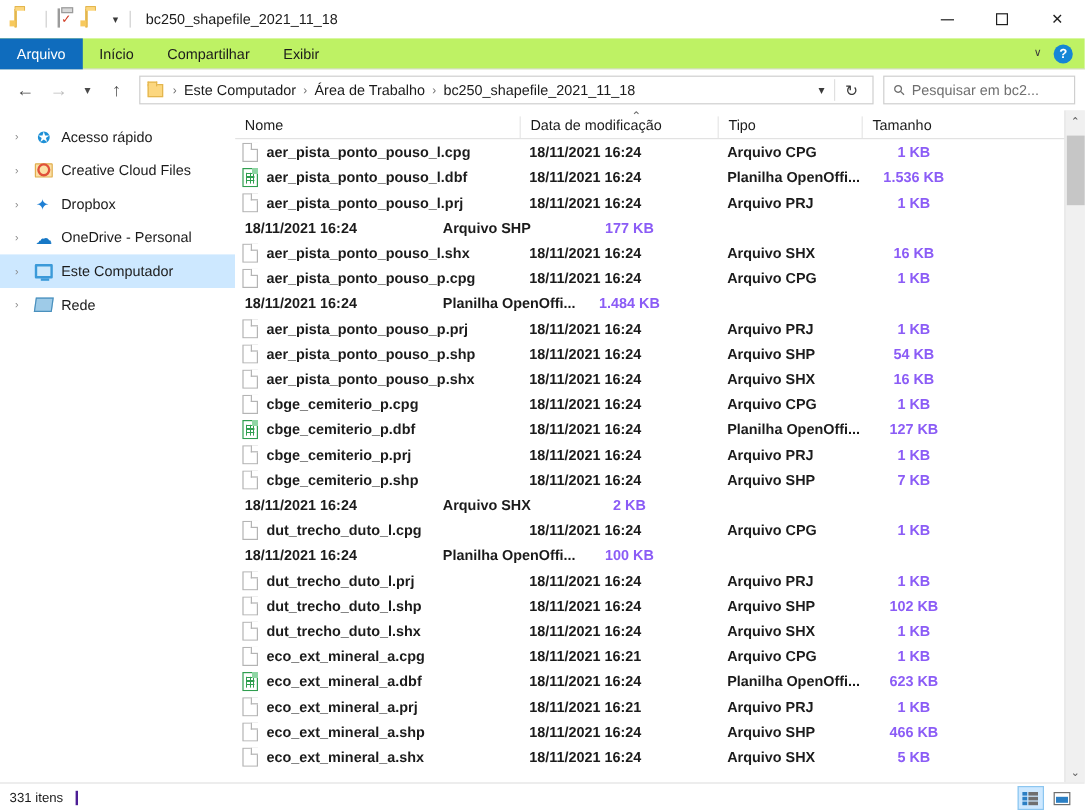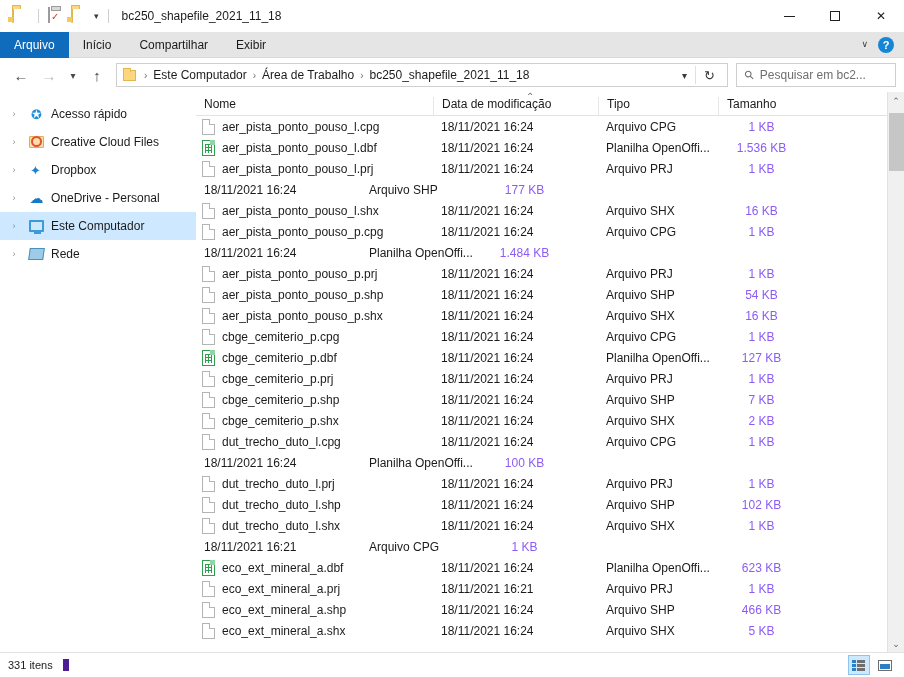--- a/index.html
+++ b/index.html
@@ -25,21 +25,21 @@
   .prop-check { position:absolute; left:2px; top:4px; font-size:10px; line-height:10px; color:#d03a22; }
   .qat-sep { width:1px; height:14px; background:#cfcfcf; margin:0 3px; }
   .chev-small { font-size:9px; color:#3a3a3a; line-height:1; }
   .title-text { margin-left: 10px; font-size: 12px; color:#1b1b1b; white-space:nowrap; }
   .wincontrols { margin-left:auto; display:flex; height:32px; }
   .wc { width:46px; height:32px; display:flex; align-items:center; justify-content:center; font-size:12px; color:#202020; }
   .wc-box { width:10px;height:10px;border:1px solid #202020; }
   .wc-min { width:11px;height:1px;background:#202020; }
 
   
-  .ribbon { height: 26px; display:flex; align-items:stretch; background:#e5e5e5; border-bottom:1px solid #dadada; flex:0 0 26px; }
+  .ribbon { height: 26px; display:flex; align-items:stretch; background:#bef264; border-bottom:1px solid #dadada; flex:0 0 26px; }
   .tab { display:flex; align-items:center; padding:0 14px; font-size:12px; color:#1b1b1b; height:26px; }
   .tab.file { background:#0f6cbd; color:#fff; }
   .ribbon-right { margin-left:auto; display:flex; align-items:center; gap:10px; padding-right:10px; }
   .help-ico { width:16px;height:16px;border-radius:50%;background:#1586d6;color:#fff;font-size:11px;font-weight:bold;display:flex;align-items:center;justify-content:center; }
 
   
   .addrbar { height:34px; display:flex; align-items:center; gap:2px; padding:0 8px; background:#fff; flex:0 0 34px; }
   .navbtn { width:26px;height:26px;display:flex;align-items:center;justify-content:center;font-size:15px;color:#4a4a4a; }
   .navbtn.dim { color:#bdbdbd; }
   .navbtn.small { width:18px; font-size:10px; }
@@ -77,21 +77,21 @@
   
   .filepane { flex:1; display:flex; flex-direction:column; min-width:0; background:#fff; }
   .colheader { height:24px; display:flex; align-items:flex-end; border-bottom:1px solid #e2e2e2; position:relative; }
   .sortcaret { position:absolute; left:330px; top:-1px; font-size:10px; color:#6f6f6f; }
   .col { font-size:12px; color:#1b1b1b; padding:0 0 4px 8px; border-left:1px solid #e6e6e6; height:18px; white-space:nowrap; overflow:hidden; }
   .col.first { border-left:none; }
   .col-name { width:237px; flex:0 0 237px; }
   .col-date { width:165px; flex:0 0 165px; }
   .col-type { width:120px; flex:0 0 120px; }
   .col-size { width:95px; flex:0 0 95px; }
-  .rows { flex:1; overflow:hidden; }
+  .rows { flex:1; overflow:hidden;font-weight:bold; }
   .row { height:21px; display:flex; align-items:center; font-size:12px; }
   .cell { padding-left:8px; white-space:nowrap; overflow:hidden; }
   .cell-name { width:237px; flex:0 0 237px; display:flex; align-items:center; gap:7px; padding-left:6px; color:#1b1b1b; }
   .cell-date { width:165px; flex:0 0 165px; color:#1b1b1b; }
   .cell-type { width:120px; flex:0 0 120px; color:#1b1b1b; }
   .cell-size { width:95px; flex:0 0 95px; text-align:center; padding-right:8px; padding-left:0; color:#8b5cf6; }
   .fico { width:13px; height:16px; flex:0 0 13px; position:relative; }
   .fico.generic { background:#fff; border:1px solid #b4b4b4; }
   .fico.generic::after{content:"";position:absolute;right:-1px;top:-1px;width:5px;height:5px;background:#fff;border-left:1px solid #b4b4b4;border-bottom:1px solid #b4b4b4;}
   .fico.sheet { background:#fff; border:1px solid #2f9e4f; }
@@ -101,21 +101,21 @@
   .fico.sheet::after{content:"";position:absolute;right:-1px;top:-1px;width:5px;height:5px;background:#8fd6a4;}
 
   
   .vscroll { width:17px; flex:0 0 17px; background:#f0f0f0; border-left:1px solid #e2e2e2; display:flex; flex-direction:column; align-items:center; }
   .sb-arrow { height:17px; width:17px; display:flex; align-items:center; justify-content:center; font-size:9px; color:#606060; background:#f0f0f0; }
   .sb-track { flex:1; width:17px; background:#f0f0f0; position:relative; }
   .sb-thumb { position:absolute; top:4px; left:1px; width:15px; height:58px; background:#c6c6c6; }
 
   
   .statusbar { height:25px; flex:0 0 25px; border-top:1px solid #e2e2e2; display:flex; align-items:center; padding:0 8px; background:#fff; }
-  .status-text { font-size:11px; color:#1b1b1b; padding-right:10px; border-right:6px solid #4c1d95; }
+  .status-text { font-size:11px; color:#1b1b1b; padding-right:10px; border-right:2px solid #4c1d95; }
   .viewtoggles { margin-left:auto; display:flex; gap:4px; align-items:center; }
   .vt { width:22px; height:20px; display:flex; align-items:center; justify-content:center; }
   .vt.active { background:#cde8ff; border:1px solid #8cc6f0; }
   .vt-details { width:14px;height:11px;display:grid;grid-template-columns:4px 8px;grid-template-rows:repeat(3,3px);gap:1px; }
   .vt-details i { display:block; background:#2b7fc4; }
   .vt-details i:nth-child(even){ background:#6f6f6f; }
   .vt-large { width:14px;height:11px;border:1px solid #6f6f6f;background:#fff;position:relative; }
   .vt-large::after{content:"";position:absolute;left:1px;bottom:1px;right:1px;height:5px;background:#2b7fc4;}
 </style>
 </head>
@@ -348,24 +348,20 @@
           <div class="row">
             <div class="cell cell-name">
               <span class="fico generic"></span>
               <span>cbge_cemiterio_p.shp</span>
             </div>
             <div class="cell cell-date">18/11/2021 16:24</div>
             <div class="cell cell-type">Arquivo SHP</div>
             <div class="cell cell-size">7 KB</div>
           </div>
           <div class="row">
-            <div class="cell cell-name">
-              <span class="fico generic"></span>
-              <span>cbge_cemiterio_p.shx</span>
-            </div>
             <div class="cell cell-date">18/11/2021 16:24</div>
             <div class="cell cell-type">Arquivo SHX</div>
             <div class="cell cell-size">2 KB</div>
           </div>
           <div class="row">
             <div class="cell cell-name">
               <span class="fico generic"></span>
               <span>dut_trecho_duto_l.cpg</span>
             </div>
             <div class="cell cell-date">18/11/2021 16:24</div>
@@ -398,20 +394,24 @@
           <div class="row">
             <div class="cell cell-name">
               <span class="fico generic"></span>
               <span>dut_trecho_duto_l.shx</span>
             </div>
             <div class="cell cell-date">18/11/2021 16:24</div>
             <div class="cell cell-type">Arquivo SHX</div>
             <div class="cell cell-size">1 KB</div>
           </div>
           <div class="row">
+            <div class="cell cell-name">
+              <span class="fico generic"></span>
+              <span>eco_ext_mineral_a.cpg</span>
+            </div>
             <div class="cell cell-date">18/11/2021 16:21</div>
             <div class="cell cell-type">Arquivo CPG</div>
             <div class="cell cell-size">1 KB</div>
           </div>
           <div class="row">
             <div class="cell cell-name">
               <span class="fico sheet"></span>
               <span>eco_ext_mineral_a.dbf</span>
             </div>
             <div class="cell cell-date">18/11/2021 16:24</div>

